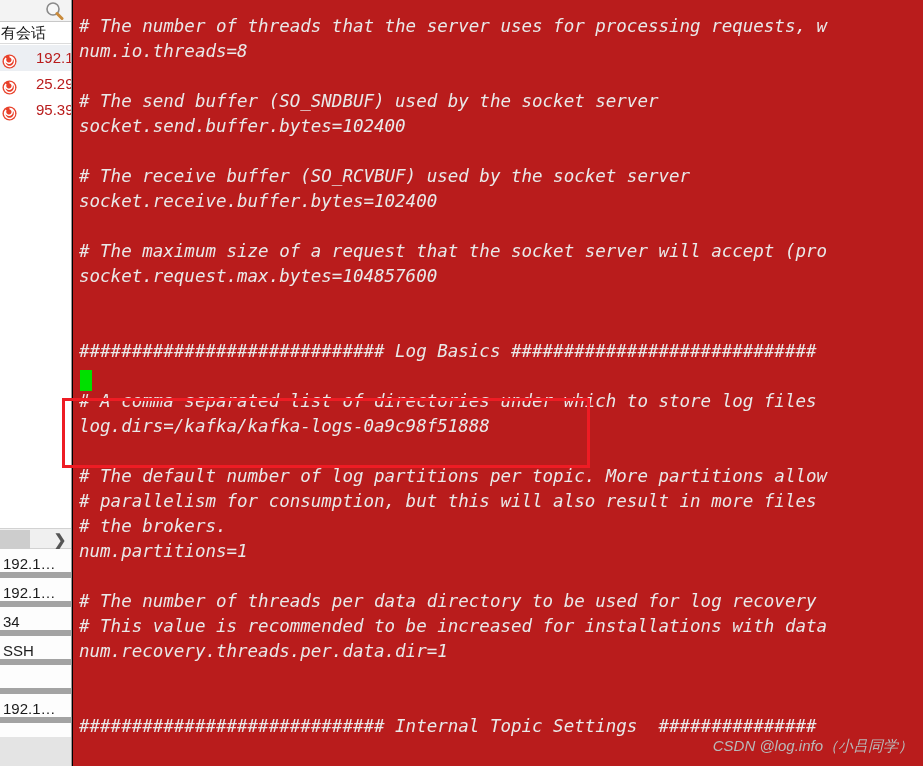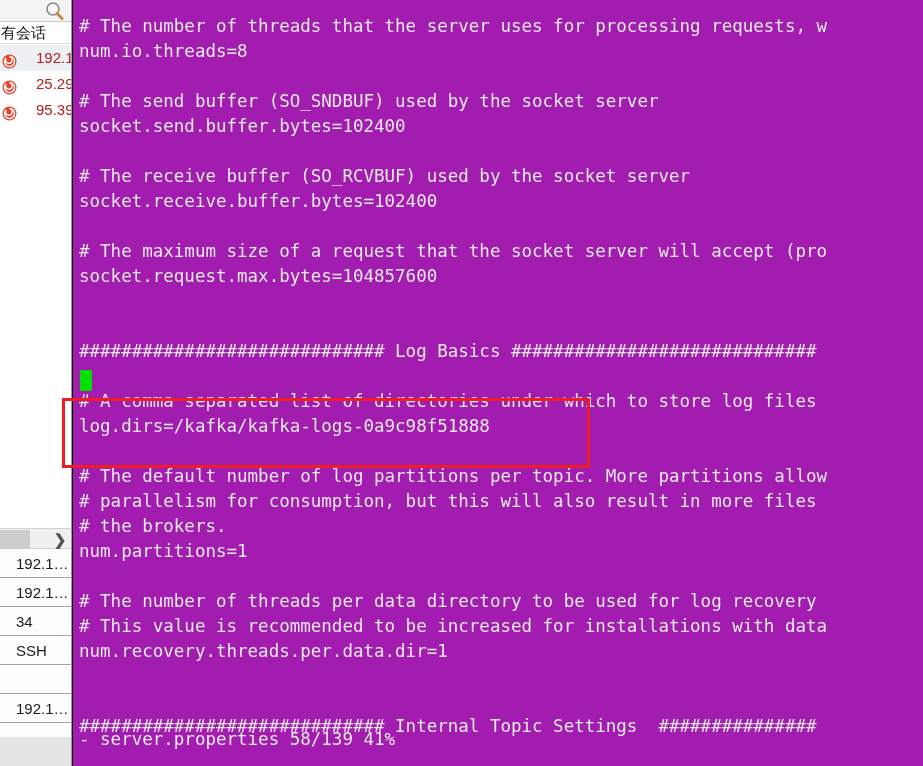--- a/index.html
+++ b/index.html
@@ -47,31 +47,31 @@
     position:absolute; left:0; top:1px; width:30px; height:19px; background:#cdcdcd;
   }
   .hscroll-arrow {
     position:absolute; right:3px; top:0; width:18px; height:21px;
     line-height:21px; text-align:center; font-size:15px; color:#555; font-weight:bold;
   }
 
   .prop-list { position:absolute; left:0; top:549px; width:72px; }
   .prop-row {
     height:29px; line-height:29px; font-size:15px; color:#1b1b1b;
-    padding-left:16px; white-space:nowrap; overflow:hidden;
-    border-bottom:1px solid #a3a3a3; background:#fdfdfd;
+    padding-left:3px; white-space:nowrap; overflow:hidden;
+    border-bottom:6px solid #a3a3a3; background:#fdfdfd;
   }
   .sb-footer {
     position:absolute; left:0; bottom:0; width:72px; height:29px; background:#e4e4e4;
   }
 
   
   #terminal {
     position:absolute; left:73px; top:0; width:850px; height:766px;
-    background:#a21caf; overflow:hidden;
+    background:#b91c1c; overflow:hidden;font-style:italic;
   }
   .term-lines {
     position:absolute; left:6px; top:14px; width:1400px;
     font-family:"DejaVu Sans Mono", monospace;
     font-size:17.5px; line-height:25px; color:#e9e9e9;
     white-space:pre;
   }
   .term-lines div { height:25px; }
   .cursor-block {
     position:absolute; left:7px; top:370px; width:12px; height:21px;
@@ -157,17 +157,17 @@
       <div class="prop-row">192.1…</div>
       <div class="prop-row"></div>
     </div>
 
     <div class="sb-footer"></div>
   </div>
 
   <div id="terminal">
     <div class="term-lines"><div># The number of threads that the server uses for processing requests, w</div><div>num.io.threads=8</div><div></div><div># The send buffer (SO_SNDBUF) used by the socket server</div><div>socket.send.buffer.bytes=102400</div><div></div><div># The receive buffer (SO_RCVBUF) used by the socket server</div><div>socket.receive.buffer.bytes=102400</div><div></div><div># The maximum size of a request that the socket server will accept (pro</div><div>socket.request.max.bytes=104857600</div><div></div><div></div><div>############################# Log Basics #############################</div><div></div><div># A comma separated list of directories under which to store log files</div><div>log.dirs=/kafka/kafka-logs-0a9c98f51888</div><div></div><div># The default number of log partitions per topic. More partitions allow</div><div># parallelism for consumption, but this will also result in more files </div><div># the brokers.</div><div>num.partitions=1</div><div></div><div># The number of threads per data directory to be used for log recovery </div><div># This value is recommended to be increased for installations with data</div><div>num.recovery.threads.per.data.dir=1</div><div></div><div></div><div>############################# Internal Topic Settings  ###############</div></div>
     <div class="cursor-block"></div>
-    <div class="status-line">- server.properties 58/139 41%</div>
+    <div id="watermark">CSDN @log.info（小吕同学）</div>
   </div>
 
   <div id="redbox"></div>
 </div>
 
 </body></html>

